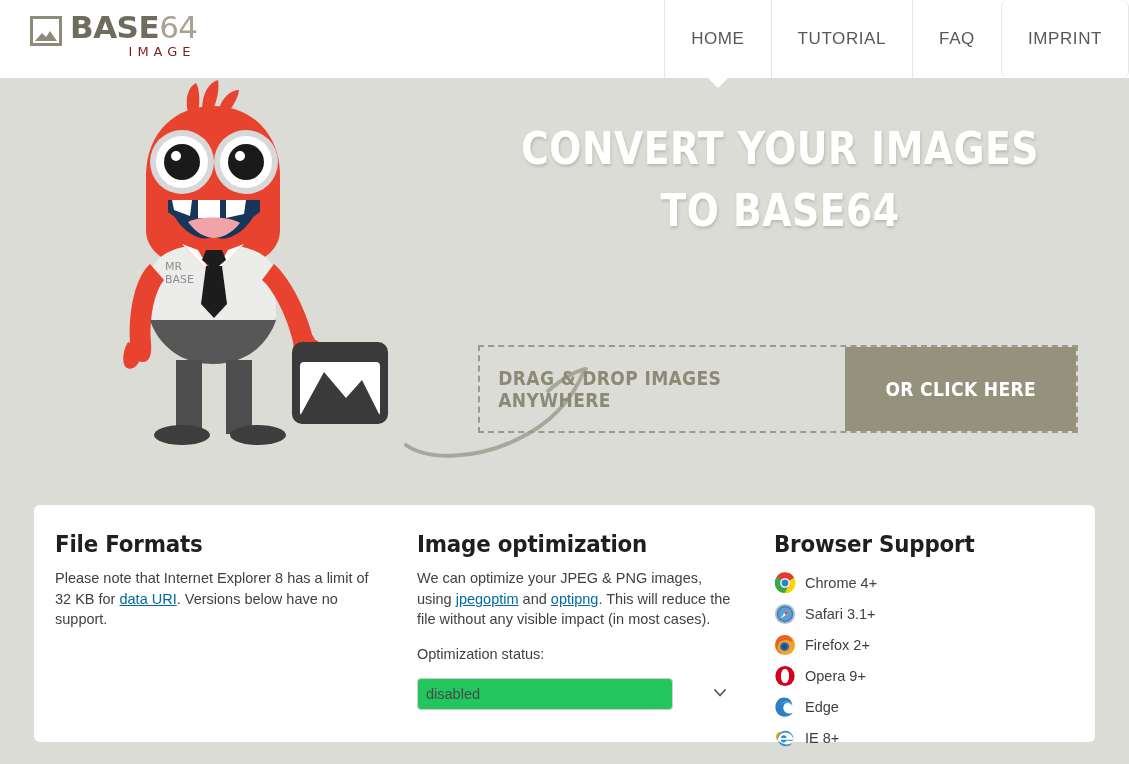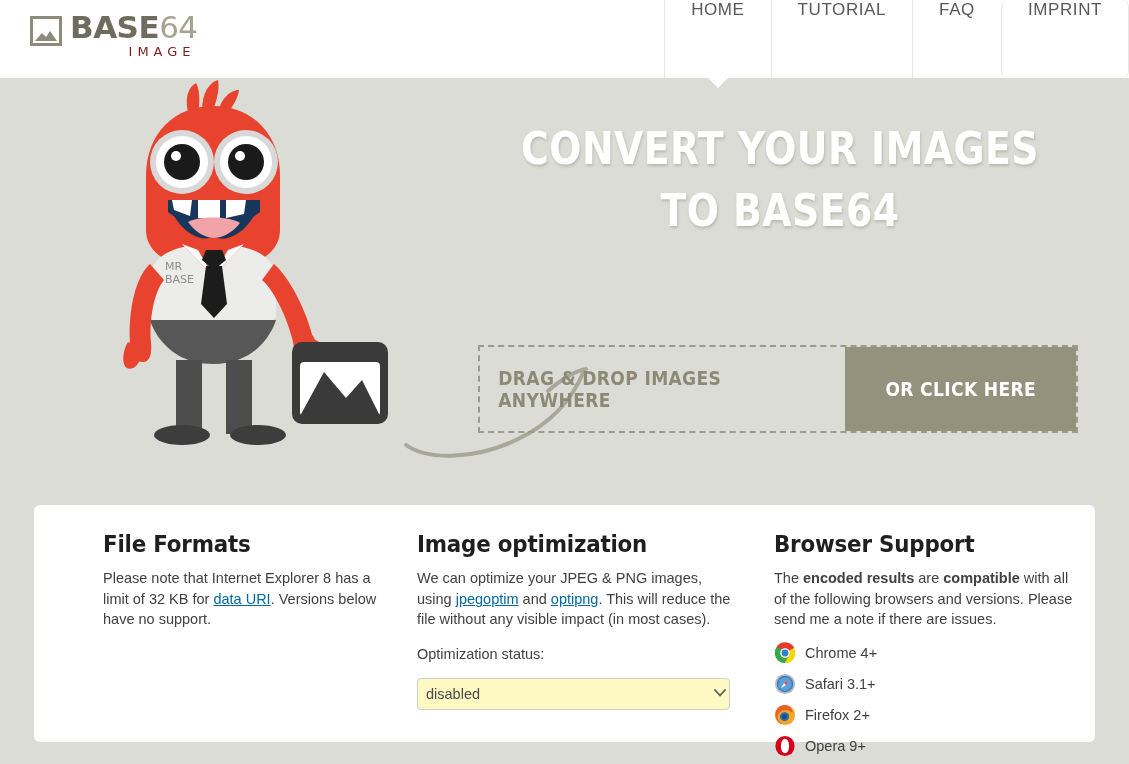--- a/index.html
+++ b/index.html
@@ -71,21 +71,21 @@
 
   .nav {
     position: absolute;
     right: 0; top: 0;
     height: 78px;
     display: flex;
   }
   .nav-item {
     height: 78px;
     display: flex;
-    align-items: flex-start;
+    align-items: center;
     justify-content: center;
     padding: 0 26px;
     font-size: 17px;
     color: #58585a;
     letter-spacing: 0.6px;
     border-left: 1px solid #e6e6e6;
     box-sizing: border-box;
     position: relative;
     cursor: pointer;
     font-family: "Liberation Sans", sans-serif;
@@ -177,21 +177,21 @@
     background: #ffffff;
     border-radius: 6px;
     display: flex;
     box-sizing: border-box;
     padding: 26px 0 0 0;
   }
   .col {
     box-sizing: border-box;
     padding: 0 22px;
   }
-  .col-1 { width: 366px; padding-left: 21px; padding-right: 20px; margin-left: 48px; }
+  .col-1 { width: 366px; padding-left: 21px; padding-right: 20px; }
   .col-2 { width: 355px; padding-left: 17px; padding-right: 20px; }
   .col-3 { width: 340px; padding-left: 19px; }
 
   .col h3 {
     margin: 0 0 11px 0;
     font-family: "DejaVu Sans", sans-serif;
     font-size: 23px;
     font-weight: bold;
     color: #1f1f1f;
     letter-spacing: -0.2px;
@@ -211,25 +211,25 @@
     text-decoration: underline;
   }
   .col b { font-weight: bold; }
 
   .opt-label {
     font-size: 14.5px;
     color: #414141;
     margin: 0 0 9px 0;
   }
   .opt-select {
-    width: 313px;
+    width: 256px;
     height: 32px;
     border: 1px solid #cfcfcf;
     border-radius: 4px;
-    background: #fef9c3;
+    background: #22c55e;
     font-size: 14.5px;
     color: #4a4a4a;
     padding: 0 8px;
     box-sizing: border-box;
     font-family: "Liberation Sans", sans-serif;
     -webkit-appearance: none;
     appearance: none;
     position: relative;
   }
   .select-wrap { position: relative; width: 320px; }
@@ -400,21 +400,20 @@
         <option>disabled</option>
       </select>
       <svg class="select-chevron" width="12" height="8" viewBox="0 0 12 8">
         <path d="M1 1 L6 6.5 L11 1" fill="none" stroke="#5a5a5a" stroke-width="1.8" stroke-linecap="round" stroke-linejoin="round"></path>
       </svg>
     </div>
   </div>
 
   <div class="col col-3">
     <h3>Browser Support</h3>
-    <p class="tight"><span>The </span><b>encoded results</b><span> are </span><b>compatible</b><span> with all of the following browsers and versions. Please send me a note if there are issues.</span></p>
 
     <div class="browsers">
 
       <div class="browser">
         <svg class="bicon" viewBox="0 0 48 48">
           <circle cx="24" cy="24" r="22" fill="#f7d600"></circle>
           <path d="M24 2 A22 22 0 0 1 43.2 13.3 L24 24 Z" fill="#e33b2e"></path>
           <path d="M43.2 13.3 A22 22 0 0 1 24 46 L24 24 Z" fill="#e33b2e" opacity="0"></path>
           <path d="M24 2 A22 22 0 0 0 5.3 34.5 L24 24 Z" fill="#e33b2e"></path>
           <path d="M7 10 A22 22 0 0 0 24 46 L33 28 Z" fill="#37a84a"></path>

